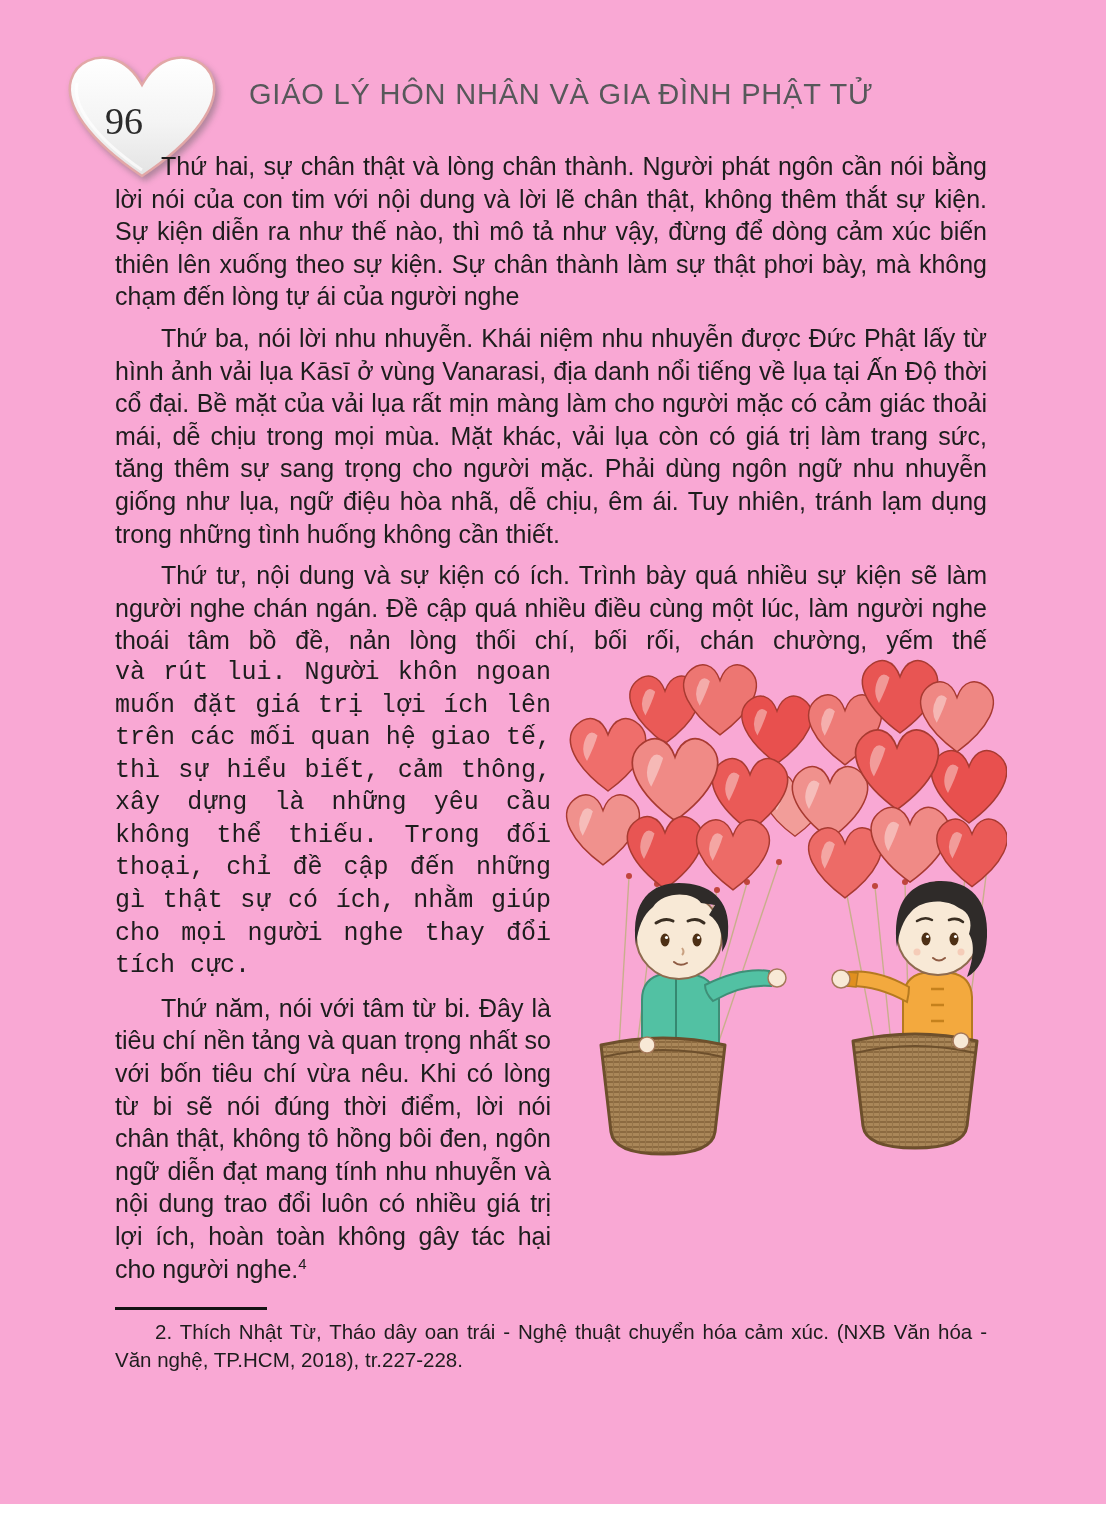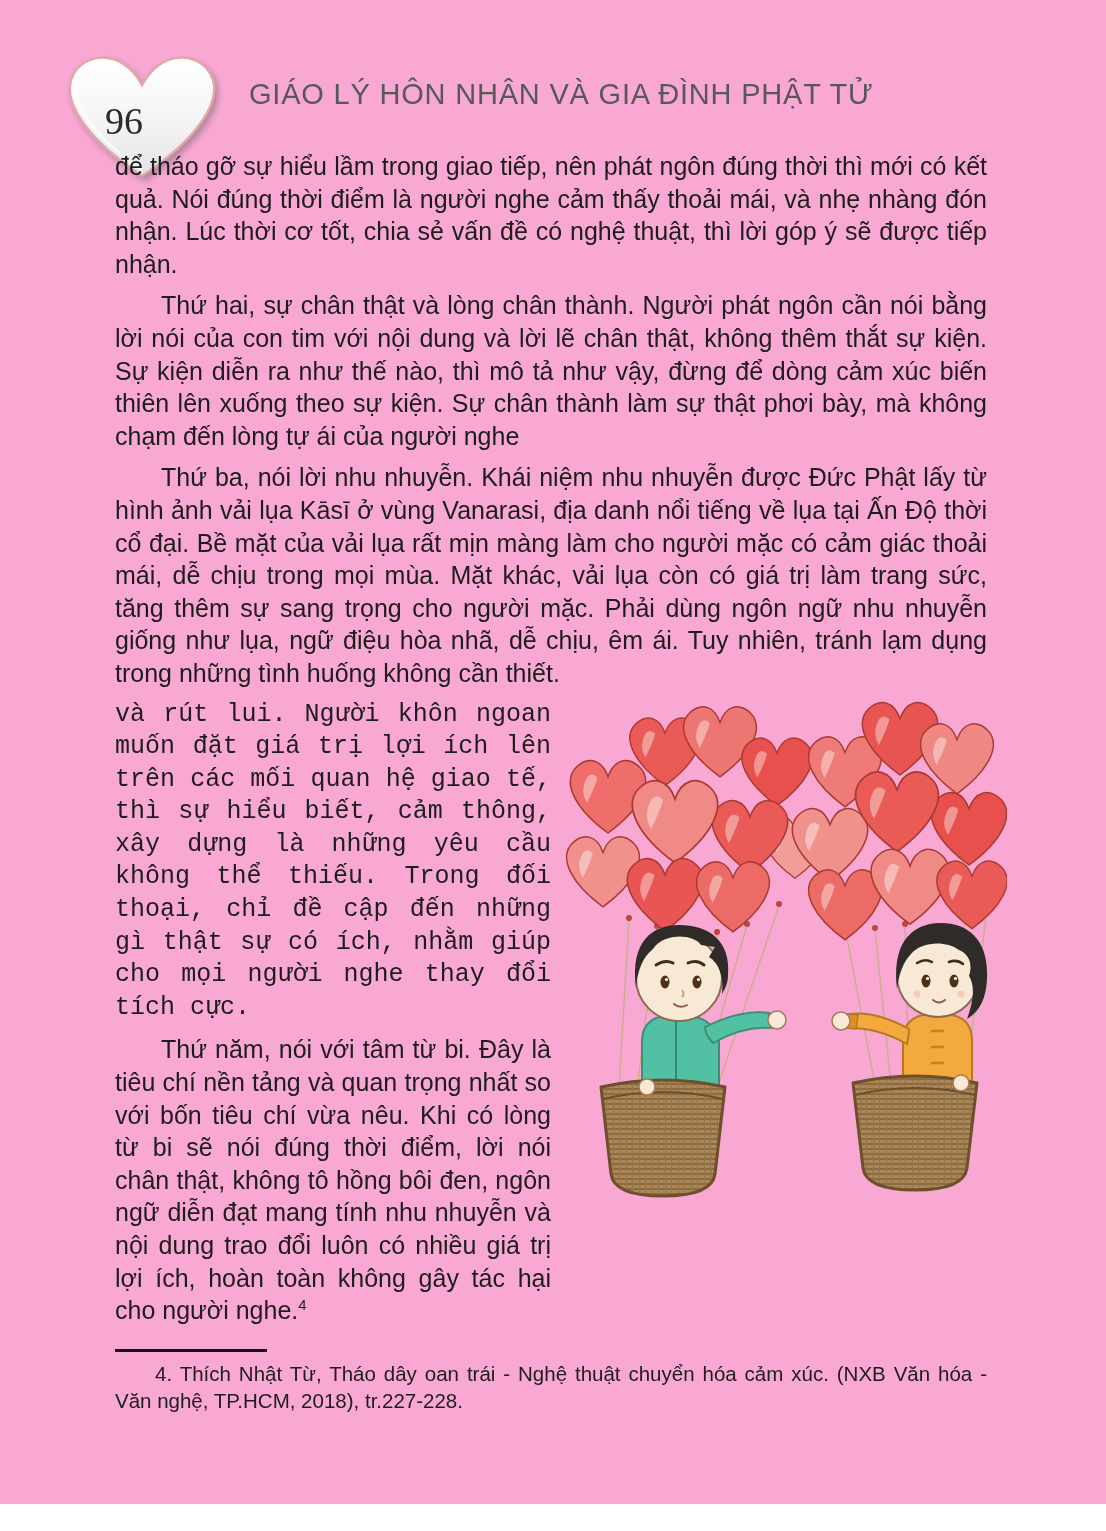--- a/index.html
+++ b/index.html
@@ -44,26 +44,26 @@
       </linearGradient>
     </defs>
     <path d="M84,128 C30,92 6,56 13,32 C18,14 38,6 55,11 C68,15 78,26 84,37 C90,26 100,15 113,11 C130,6 150,14 155,32 C162,56 138,92 84,128 Z" fill="url(#hg)" stroke="#e2a7a7" stroke-width="2.5"></path>
     <path d="M84,122 C36,89 14,57 19,35" fill="none" stroke="#ffffff" stroke-width="3" opacity="0.7"></path>
     <text x="66" y="86" text-anchor="middle" font-family="Liberation Serif, serif" font-size="38" fill="#2b2b2b">96</text>
   </svg>
   <div class="running-title">GIÁO LÝ HÔN NHÂN VÀ GIA ĐÌNH PHẬT TỬ</div>
 
   <div class="content">
 
-    <p class="para no-indent">để tháo gỡ sự hiểu lầm trong giao tiếp, nên phát ngôn đúng thời thì mới có kết quả. Nói đúng thời điểm là người nghe cảm thấy thoải mái, và nhẹ nhàng đón nhận. Lúc thời cơ tốt, chia sẻ vấn đề có nghệ thuật, thì lời góp ý sẽ được tiếp nhận.</p>
 
     <p class="para"><span class="lead-italic">Thứ hai</span><span>, sự chân thật và lòng chân thành. Người phát ngôn cần nói bằng lời nói của con tim với nội dung và lời lẽ chân thật, không thêm thắt sự kiện. Sự kiện diễn ra như thế nào, thì mô tả như vậy, đừng để dòng cảm xúc biến thiên lên xuống theo sự kiện. Sự chân thành làm sự thật phơi bày, mà không chạm đến lòng tự ái của người nghe</span></p>
 
     <p class="para"><span class="lead-italic">Thứ ba</span><span>, nói lời nhu nhuyễn. Khái niệm nhu nhuyễn được Đức Phật lấy từ hình ảnh vải lụa Kāsī ở vùng Vanarasi, địa danh nổi tiếng về lụa tại Ấn Độ thời cổ đại. Bề mặt của vải lụa rất mịn màng làm cho người mặc có cảm giác thoải mái, dễ chịu trong mọi mùa. Mặt khác, vải lụa còn có giá trị làm trang sức, tăng thêm sự sang trọng cho người mặc. Phải dùng ngôn ngữ nhu nhuyễn giống như lụa, ngữ điệu hòa nhã, dễ chịu, êm ái. Tuy nhiên, tránh lạm dụng trong những tình huống không cần thiết.</span></p>
 
+    <p class="para stretch-last"><span class="lead-italic">Thứ tư</span><span>, nội dung và sự kiện có ích. Trình bày quá nhiều sự kiện sẽ làm người nghe chán ngán. Đề cập quá nhiều điều cùng một lúc, làm người nghe thoái tâm bồ đề, nản lòng thối chí, bối rối, chán chường, yếm thế</span></p>
 
     <div class="wrap-zone">
       <div class="text-col">
         <p class="para">và rút lui. Người khôn ngoan muốn đặt giá trị lợi ích lên trên các mối quan hệ giao tế, thì sự hiểu biết, cảm thông, xây dựng là những yêu cầu không thể thiếu. Trong đối thoại, chỉ đề cập đến những gì thật sự có ích, nhằm giúp cho mọi người nghe thay đổi tích cực.</p>
         <p class="para"><span class="lead-italic">Thứ năm</span><span>, nói với tâm từ bi. Đây là tiêu chí nền tảng và quan trọng nhất so với bốn tiêu chí vừa nêu. Khi có lòng từ bi sẽ nói đúng thời điểm, lời nói chân thật, không tô hồng bôi đen, ngôn ngữ diễn đạt mang tính nhu nhuyễn và nội dung trao đổi luôn có nhiều giá trị lợi ích, hoàn toàn không gây tác hại cho người nghe.</span><sup class="note-ref">4</sup></p>
       </div>
 
       <svg class="illustration" width="462" height="516" viewBox="0 0 462 516">
         <defs>
           <g id="bal">
@@ -177,17 +177,17 @@
           <path d="M308,386 Q370,372 432,386 L422,471 Q419,493 370,493 Q321,493 318,471 Z" fill="url(#weave)" stroke="#6d4f2c" stroke-width="3" stroke-linejoin="round"></path>
           <path d="M310,398 Q370,384 430,398" stroke="#6d4f2c" stroke-width="2.2" fill="none"></path>
         </g>
         <circle cx="102" cy="390" r="8" fill="#f8e9d6" stroke="#a5795a" stroke-width="1.5"></circle>
         <circle cx="416" cy="386" r="8" fill="#f8e9d6" stroke="#a5795a" stroke-width="1.5"></circle>
       </svg>
     </div>
 
     <div class="footnote">
       <div class="footnote-rule"></div>
-      <p class="footnote-text"><span>4. Thích Nhật Từ, </span><span class="lead-italic">Tháo dây oan trái - Nghệ thuật chuyển hóa cảm xúc.</span><span> (NXB Văn hóa - Văn nghệ, TP.HCM, 2018), tr.227-228.</span></p>
+      <p class="footnote-text"><span>2. Thích Nhật Từ, </span><span class="lead-italic">Tháo dây oan trái - Nghệ thuật chuyển hóa cảm xúc.</span><span> (NXB Văn hóa - Văn nghệ, TP.HCM, 2018), tr.227-228.</span></p>
     </div>
 
   </div>
 </div>
 
 </body></html>

